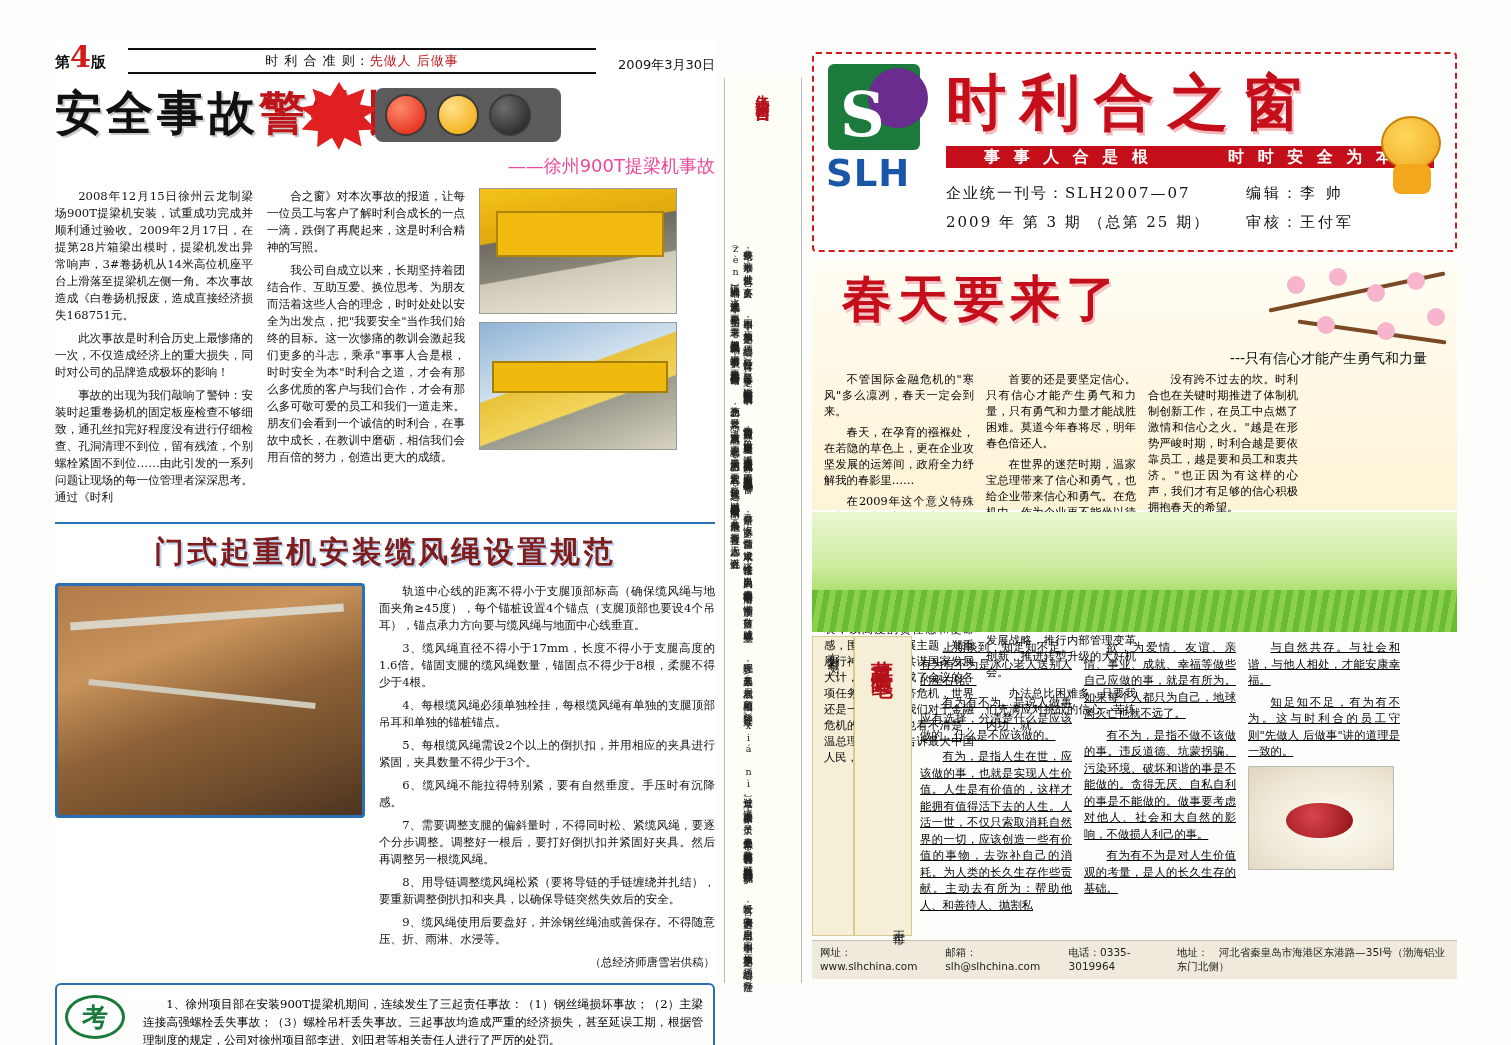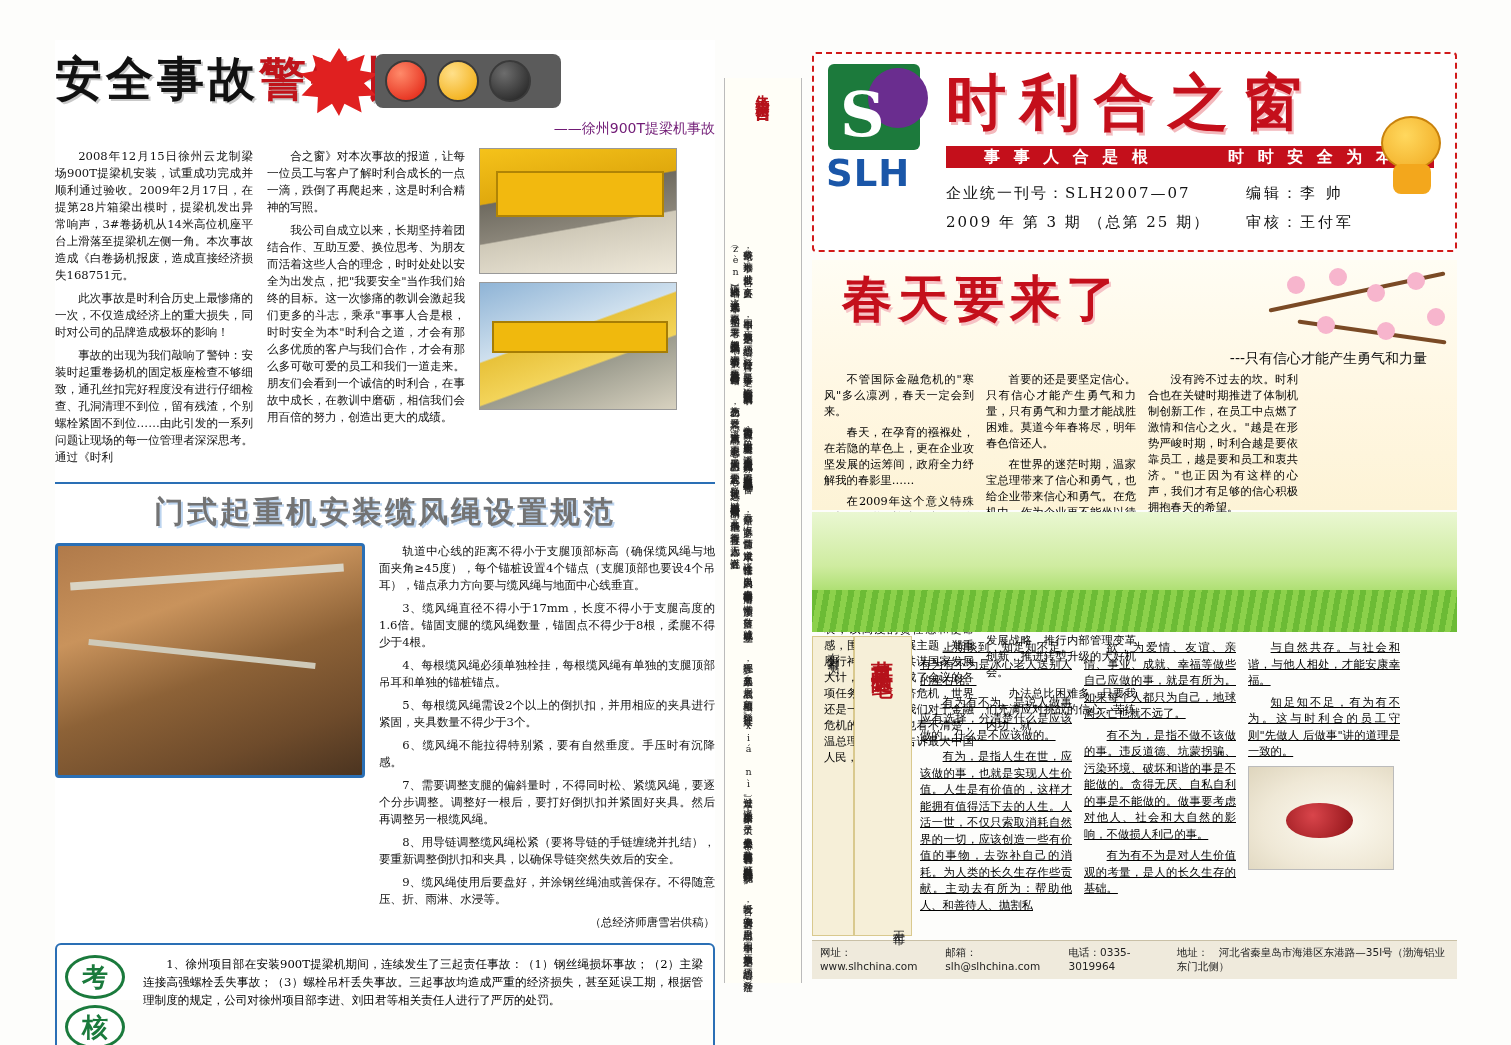--- a/index.html
+++ b/index.html
@@ -43,21 +43,21 @@
     z-index:1;
   }
   .traffic {
     position:absolute; left:320px; top:4px; width:190px; height:62px; z-index:2;
   }
   .tl-box { position:absolute; left:0; top:4px; width:186px; height:54px; background:#5b5b5b; border-radius:8px; }
   .tl-lamp { position:absolute; top:10px; width:42px; height:42px; border-radius:50%; border:2px solid #3a3a3a; }
   .tl-red { left:10px; background:radial-gradient(circle at 35% 30%,#ff8a6a,#e01b0c); }
   .tl-yel { left:62px; background:radial-gradient(circle at 35% 30%,#ffe08a,#f0a500); }
   .tl-grn { left:114px; background:radial-gradient(circle at 35% 30%,#6d6d6d,#1c1c1c); }
-  .sub-headline { text-align:right; font-size:14px; color:#701a75; margin-top:2px; }
+  .sub-headline { text-align:right; font-size:18px; color:#ec4899; margin-top:2px; }
 
   .cols3 { display:flex; gap:14px; margin-top:10px; }
   .col { width:198px; }
   .body-text {
     font-size:11.6px; line-height:17px; color:#111; text-align:justify;
     font-family:"DejaVu Serif","Liberation Serif",serif;
   }
   .body-text p { margin:0 0 6px 0; text-indent:2em; }
 
   .photo { background:#ccc; border:1px solid #999; overflow:hidden; position:relative; }
@@ -66,21 +66,21 @@
   .photo-crane1:after{content:"";position:absolute;left:8%;top:18%;width:84%;height:34%;background:#f2b90f;border:2px solid #b08405;}
   .photo-crane2 { height:128px;
     background:linear-gradient(160deg,#8fb4d6 0%,#cfe0ee 40%,#e8c23a 41%,#f3d45a 62%,#9c9c8e 63%,#d8d2c0 100%); }
   .photo-crane2:after{content:"";position:absolute;left:6%;top:30%;width:88%;height:22%;background:#f0b90d;border:2px solid #a67d05;}
 
   .divider { border-top:2px solid #2a6fb5; margin:10px 0 8px; }
 
   .banner-title {
     text-align:center; font-family:"DejaVu Serif","Liberation Serif",serif;
     font-weight:bold; font-size:30px; letter-spacing:3px;
-    color:#737373; text-shadow:2px 2px 0 #bcd4ef;
+    color:#7f1d1d; text-shadow:2px 2px 0 #bcd4ef;
     margin:6px 0 10px;
   }
   .sec2 { display:flex; gap:14px; }
   .photo-site { width:310px; height:235px; border:3px solid #2a6fb5; border-radius:4px; overflow:hidden;
     background:linear-gradient(160deg,#b07a4a 0%,#c9935c 30%,#8d6237 55%,#6e4b2b 80%,#4b3420 100%); position:relative;}
   .photo-site:before{content:"";position:absolute;left:4%;top:12%;width:90%;height:8px;background:#d9d4c5;transform:rotate(-4deg);}
   .photo-site:after{content:"";position:absolute;left:10%;top:46%;width:75%;height:6px;background:#cfcab9;transform:rotate(6deg);}
   .sec2-text { flex:1; }
 
   .footnote-right { text-align:right; font-size:11.4px; margin-top:4px;
@@ -196,20 +196,29 @@
     font-family:"DejaVu Sans","Liberation Sans",sans-serif;
   }
 </style>
 </head>
 <body>
 
 <div class="page">
 
   <div class="left-page">
 
+    <div class="lp-header">
+      <div class="page-num">
+        <span>第</span><span class="big">4</span><span>版</span>
+      </div>
+      <div class="hdr-motto">
+        <span>时 利 合 准 则：</span><span class="red">先做人 后做事</span>
+      </div>
+      <div class="hdr-date">2009年3月30日</div>
+    </div>
 
     <div class="headline-wrap">
       <div class="headline">
         <span>安全事故</span><span class="acc">警钟长鸣</span>
       </div>
       <div class="burst"></div>
       <div class="traffic">
         <div class="tl-box"></div>
         <div class="tl-lamp tl-red"></div>
         <div class="tl-lamp tl-yel"></div>

